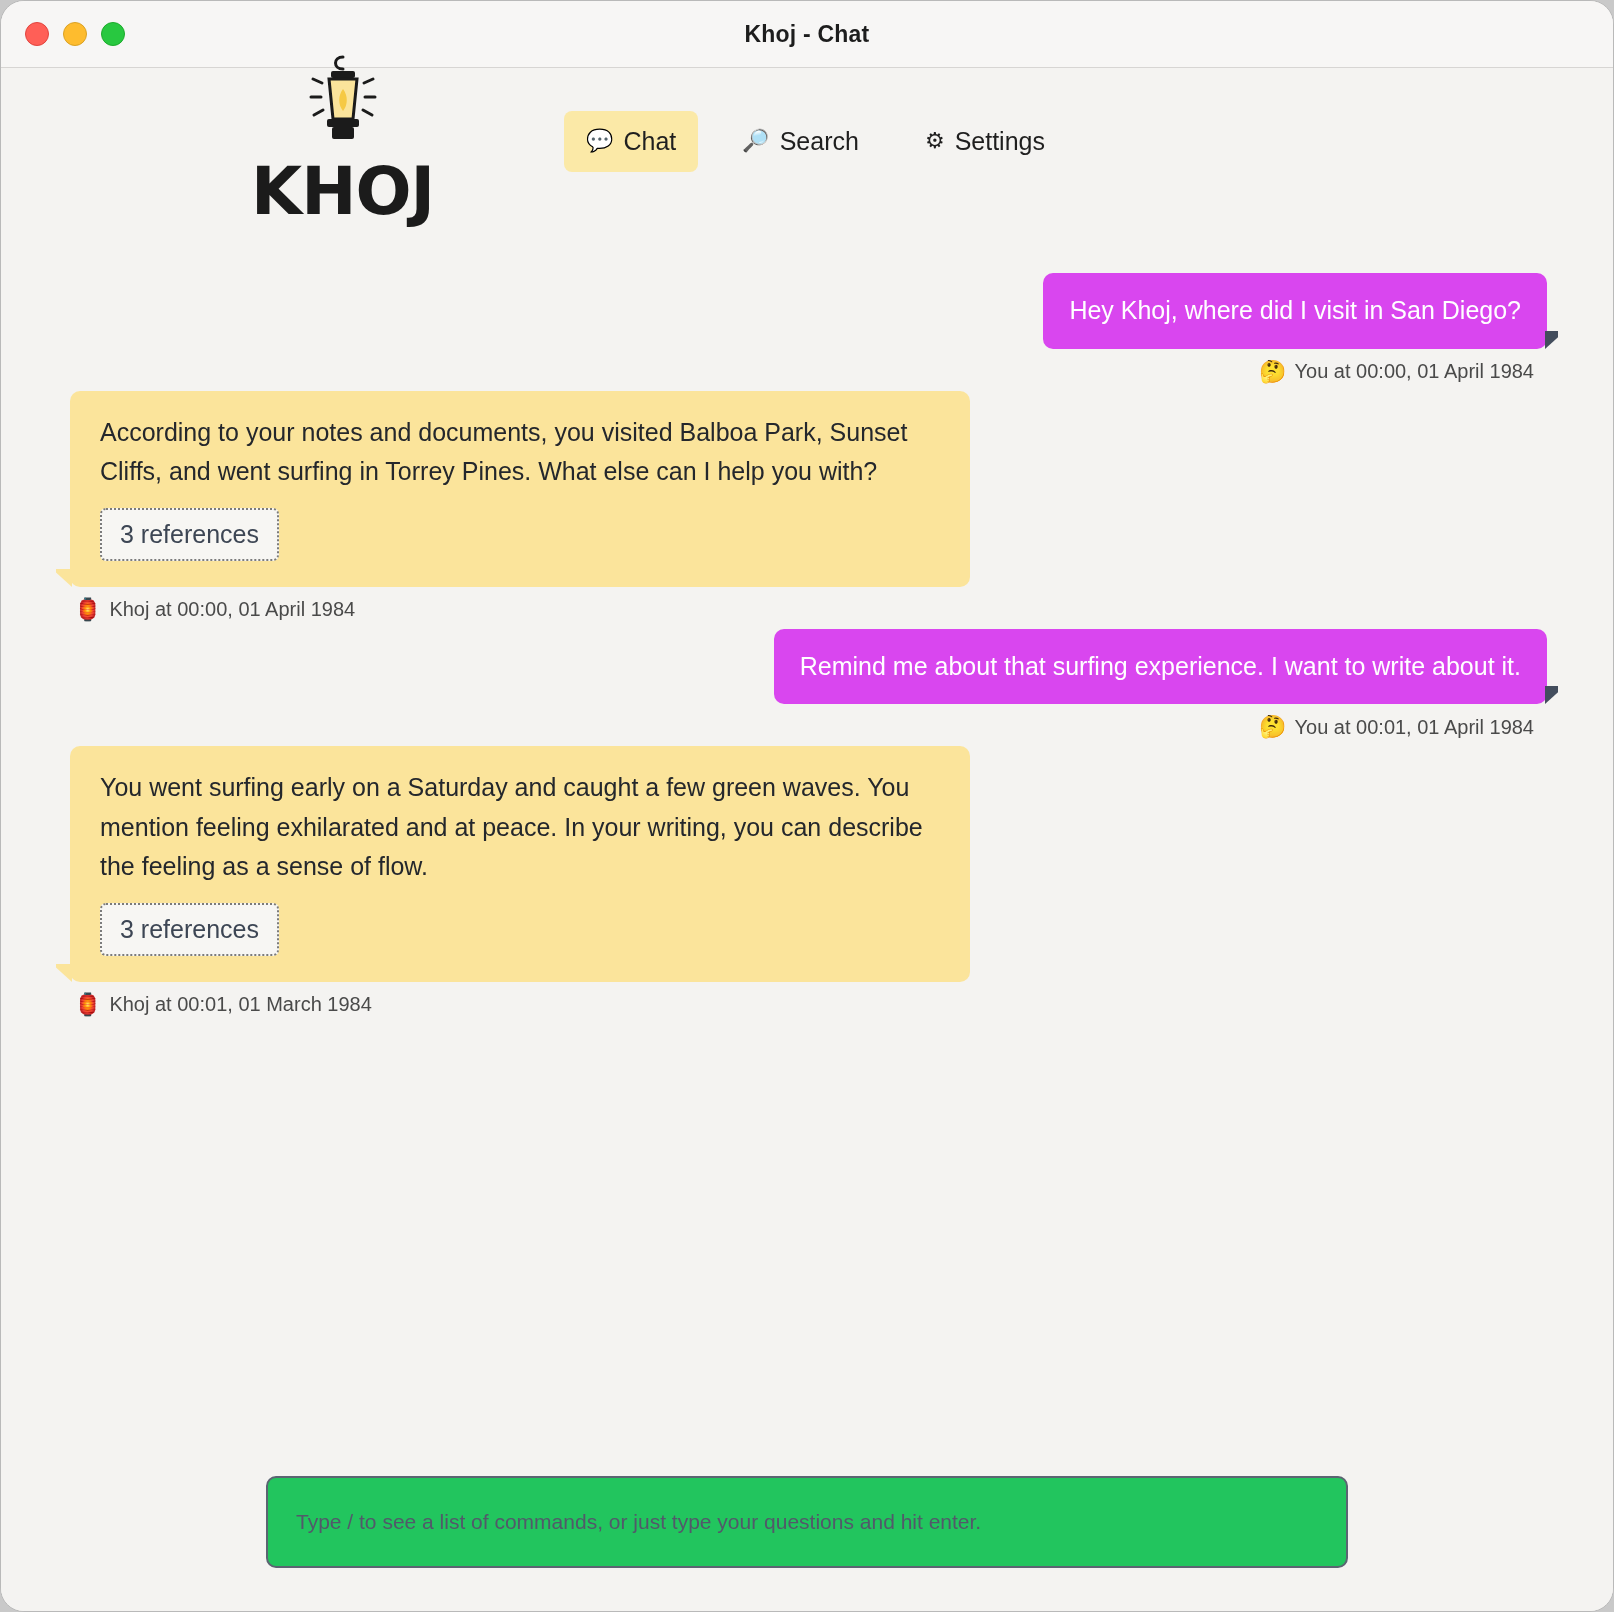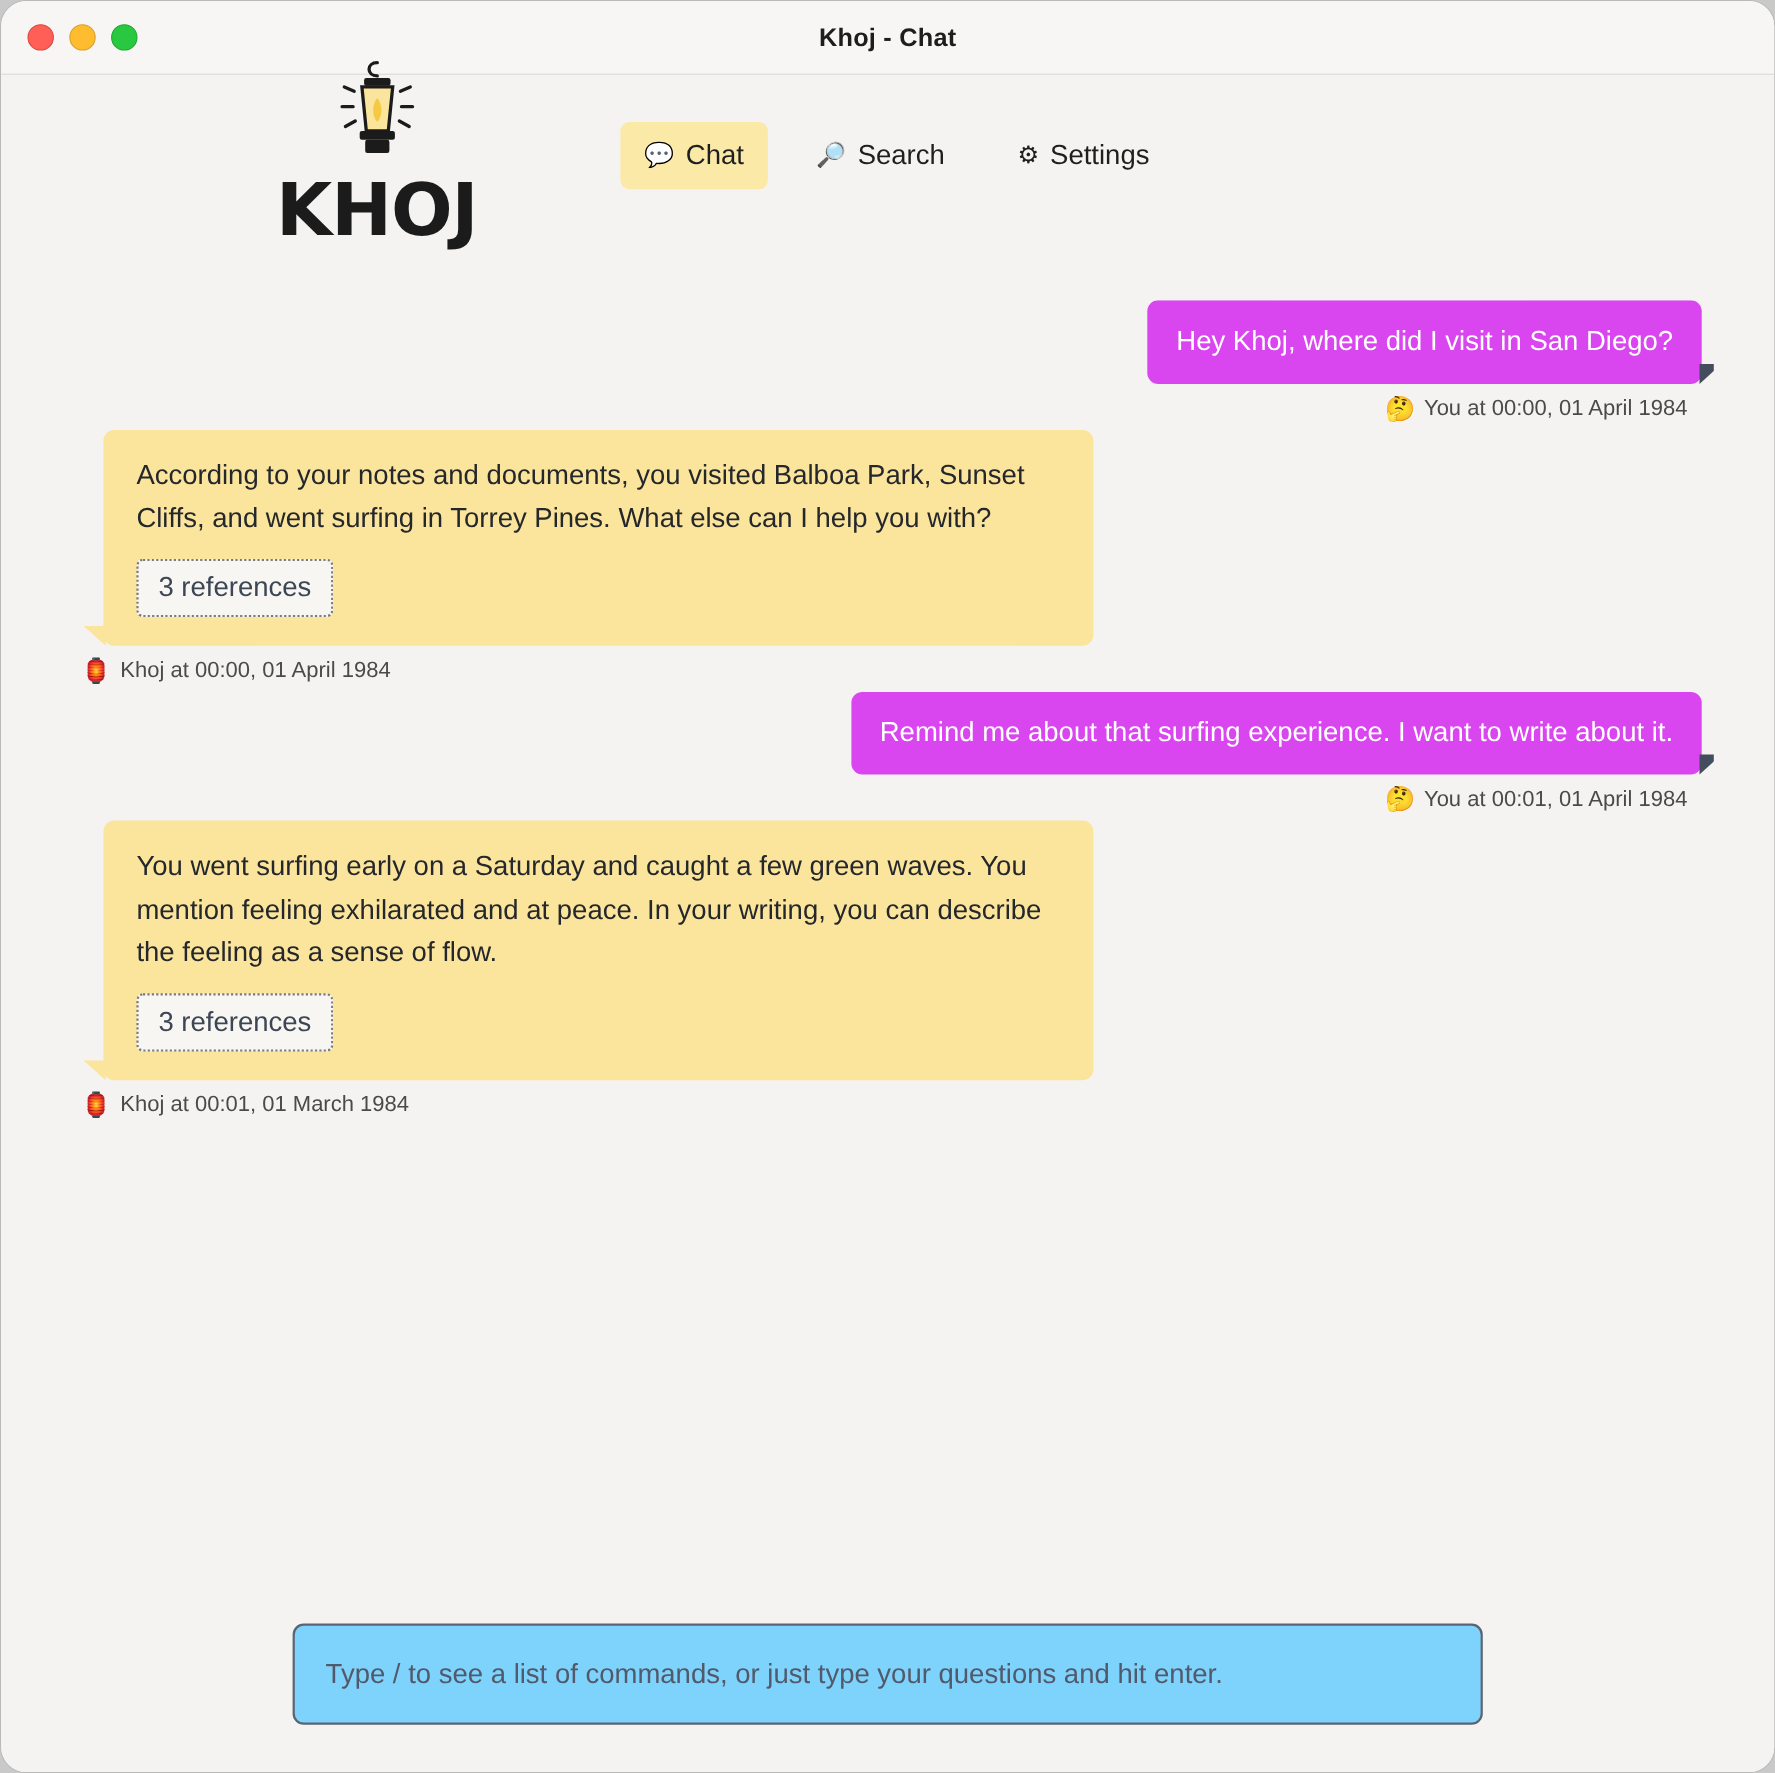--- a/index.html
+++ b/index.html
@@ -139,21 +139,21 @@
     position: absolute;
     right: -18px;
     bottom: 0;
     width: 0; height: 0;
     border-left: 20px solid #434d5d;
     border-bottom: 18px solid transparent;
   }
   .bubble.khoj {
     background: #fbe49b;
     color: #24272c;
-    margin-left: 28px;
+    margin-left: 4px;
     padding: 22px 30px 26px 30px;
     min-width: 880px;
   }
   .bubble.khoj:after {
     content: "";
     position: absolute;
     left: -18px;
     bottom: 0;
     width: 0; height: 0;
     border-right: 20px solid #fbe49b;
@@ -190,22 +190,22 @@
     bottom: 46px;
     padding: 0 210px;
     box-sizing: border-box;
   }
   .chat-input {
     width: 100%;
     box-sizing: border-box;
     height: 92px;
     border: 2px solid #5b6472;
     border-radius: 10px;
-    background: #7dd3fc;
-    font-size: 25px;
+    background: #22c55e;
+    font-size: 21px;
     color: #3e4characters;
     padding: 0 28px;
     outline: none;
     font-family: "Liberation Sans", sans-serif;
     color: #3f4853;
   }
   .chat-input::placeholder { color: #52596a; }
 </style>
 </head>
 <body>

